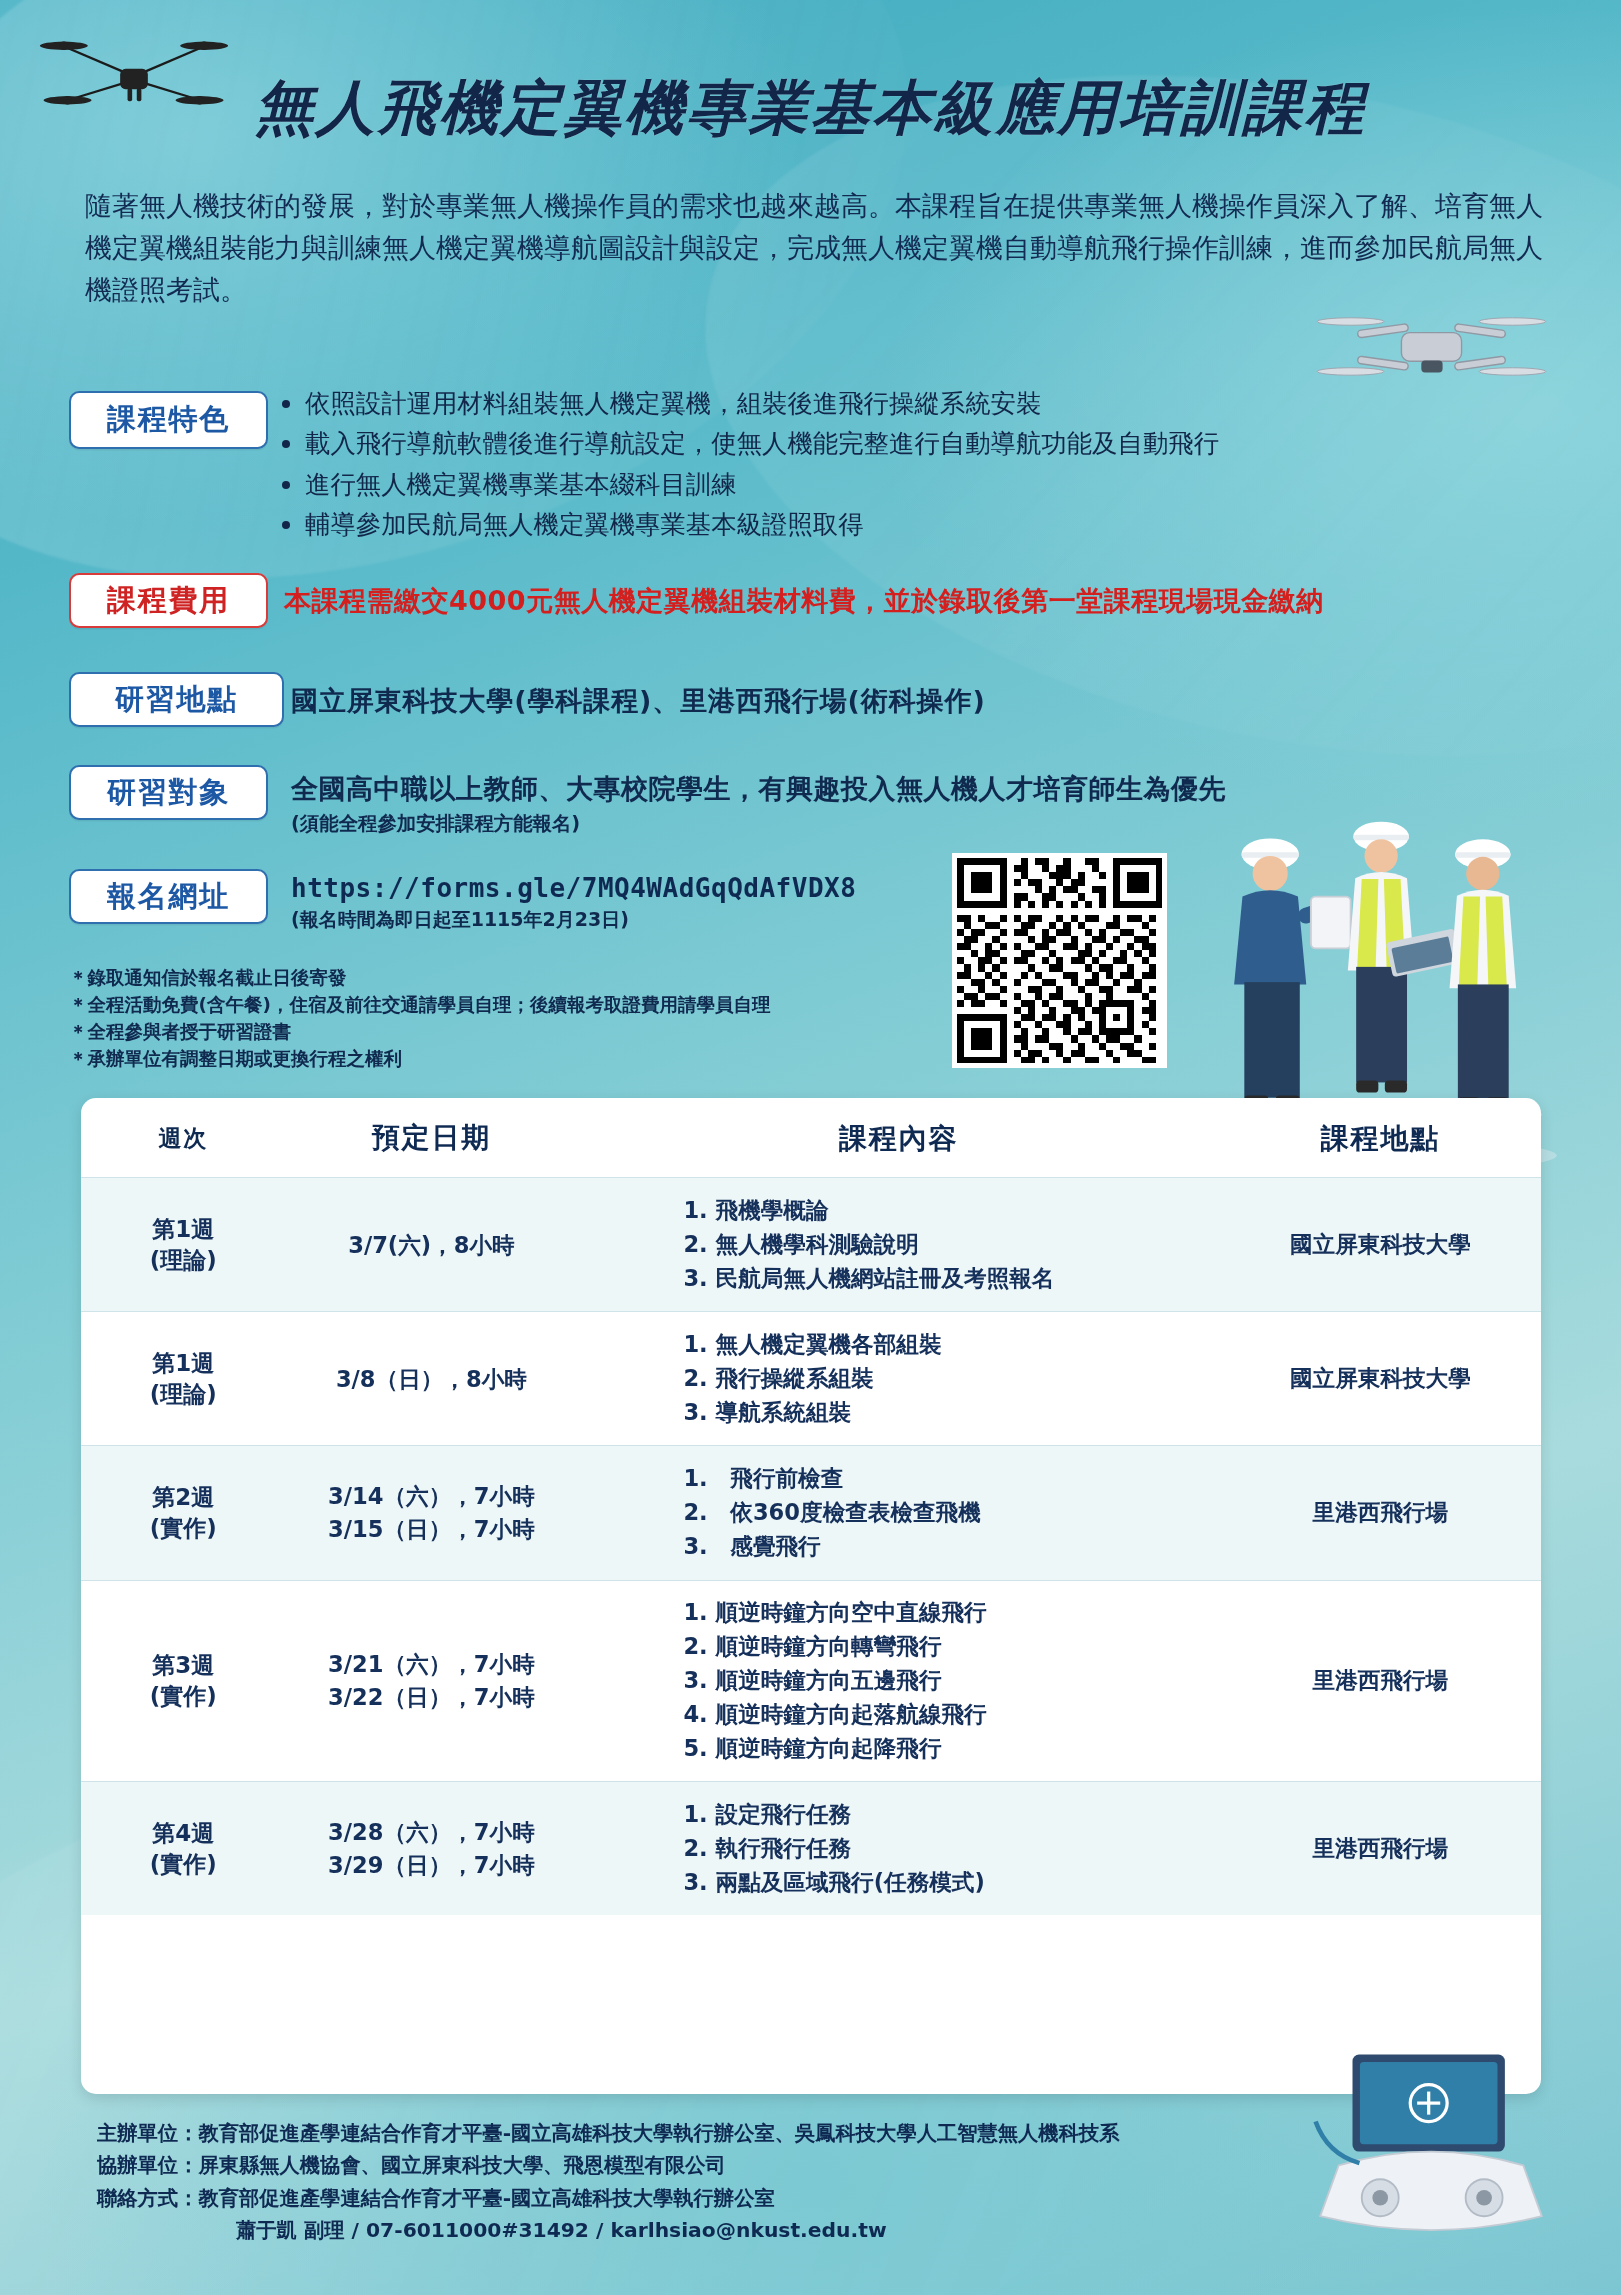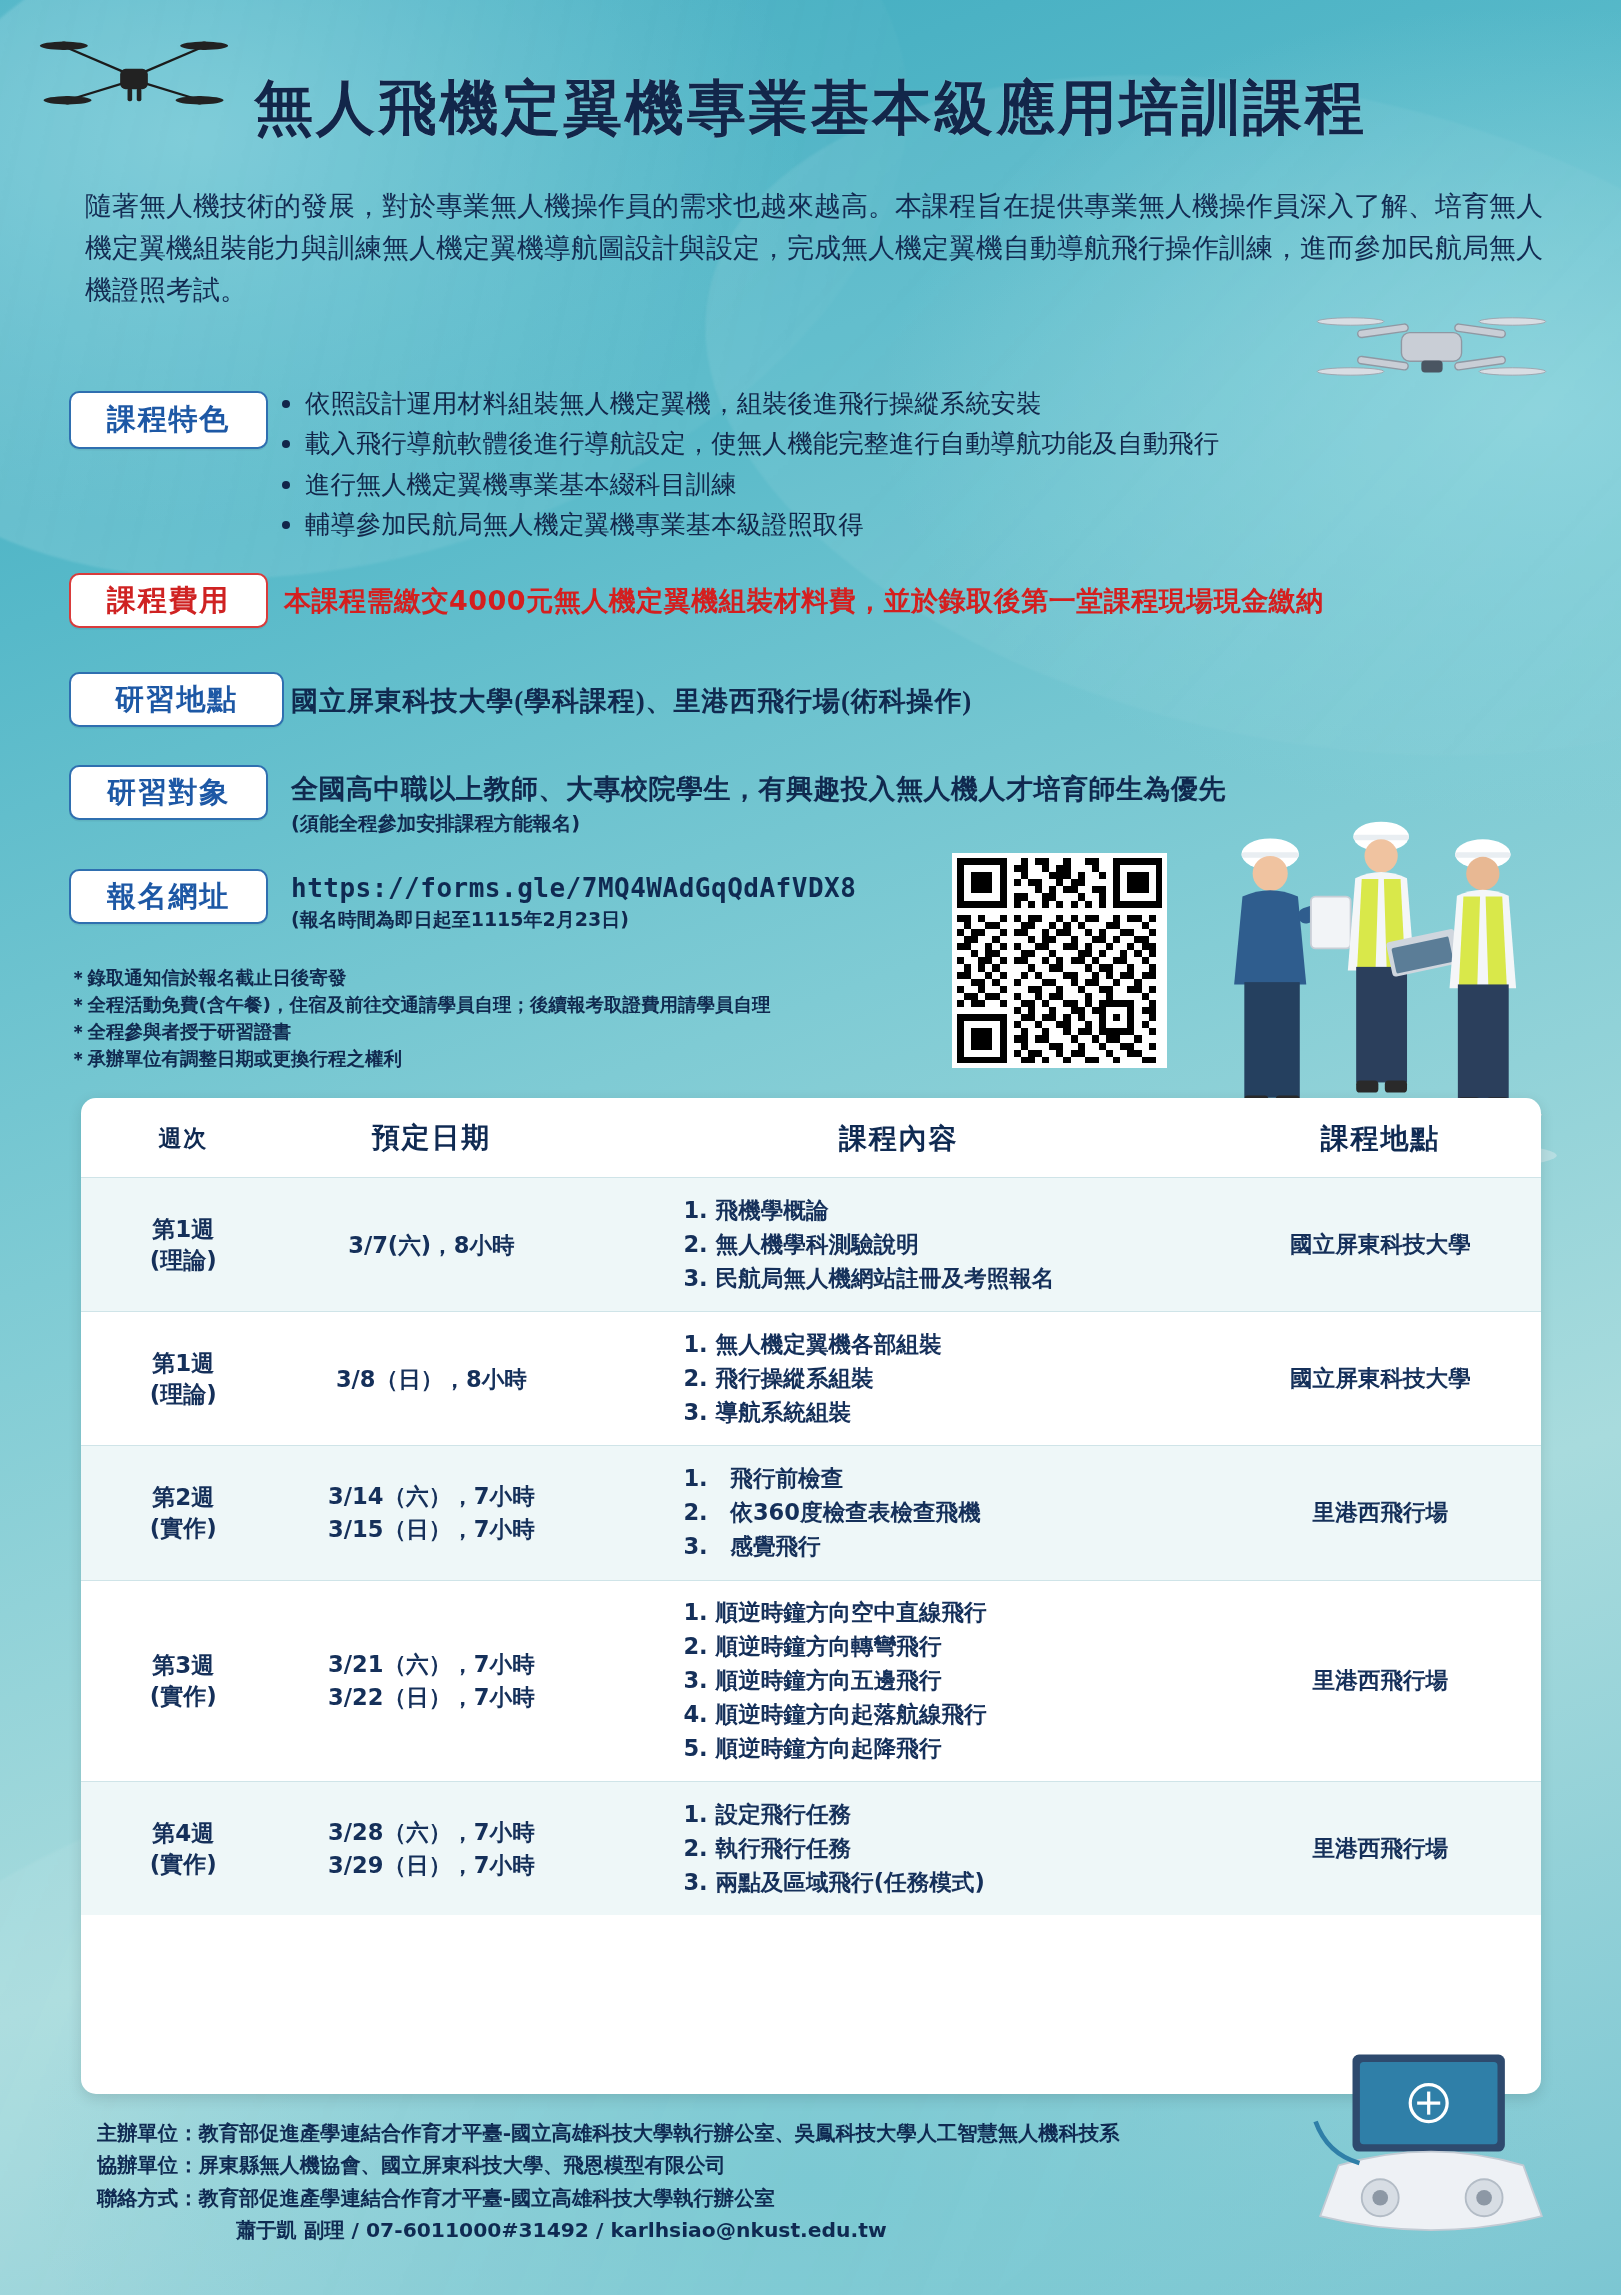--- a/index.html
+++ b/index.html
@@ -35,20 +35,21 @@
   .title-row {
     position:absolute; left:0; top:69px; width:1621px; text-align:center;
   }
   .main-title {
     font-family: "DejaVu Sans", sans-serif;
     font-size: 59px;
     font-weight: 700;
     color: #12264a;
     letter-spacing: 2.8px;
     text-shadow: 0 0 0.9px rgba(255,255,255,.6);
+    font-style: italic;
   }
 
   
   .intro {
     position:absolute; left:85px; top:185px; width:1465px;
     font-size: 27px; line-height: 1.55; color:#132b52; font-weight:400;
     text-indent: 0;
     font-family: "DejaVu Sans", sans-serif;
   }
 
@@ -70,21 +71,21 @@
   .sec-body {
     position:absolute;
     font-family:"DejaVu Sans", sans-serif;
     color:#102a50;
   }
 
   ul.feat { margin:0; padding:0 0 0 32px; list-style: disc; }
   ul.feat li { font-size:25.4px; line-height:1.52; color:#12264a; font-weight:400; margin-bottom:1.8px;}
 
   .fee-text { font-size:27px; font-weight:800; color:#d41f1f; letter-spacing:0.5px;}
-  .place-text { font-size:27px; font-weight:700; color:#10294f; letter-spacing:0.9px;font-family:Liberation Serif, serif;}
+  .place-text { font-size:27px; font-weight:700; color:#10294f; letter-spacing:0.9px;}
   .target-text { font-size:27px; font-weight:700; color:#10294f; letter-spacing:0.5px;}
   .target-sub { font-size:19.4px; font-weight:600; color:#10294f; margin-top:2.8px;}
   .url-text {
     font-family:"DejaVu Sans Mono","Liberation Mono", monospace;
     font-size:26px; font-weight:700; color:#0f2a52; letter-spacing:0.5px;
   }
   .url-sub { font-size:19px; font-weight:600; color:#10294f; margin-top:3.7px;}
 
   .notes {
     position:absolute; left:69px; top:964px; width:971px;

